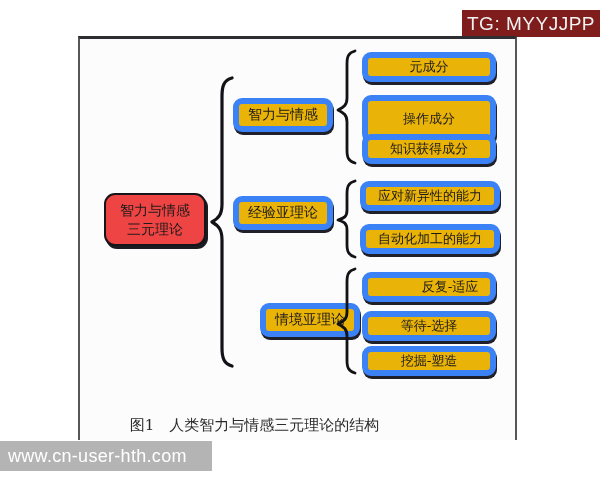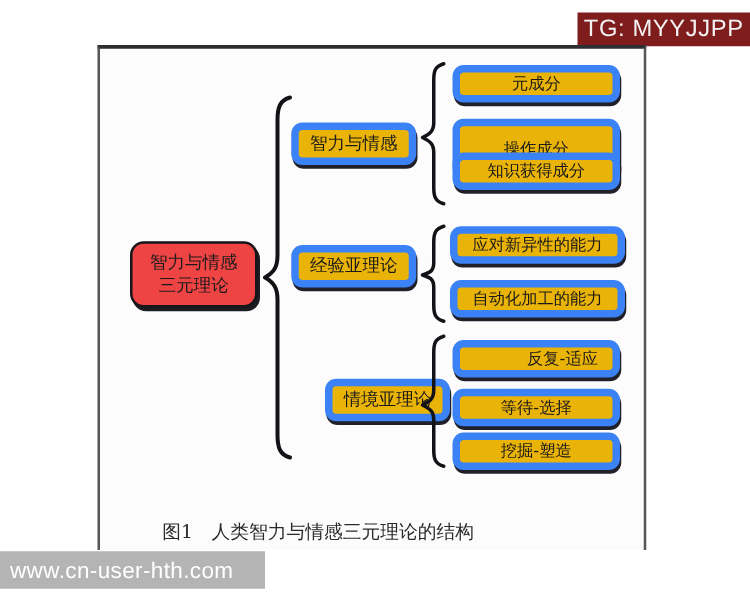--- a/index.html
+++ b/index.html
@@ -111,21 +111,21 @@
              C10 44 13 45 13 52 L13 66 C13 73 14 77 21 79" fill="none" stroke="#121217" stroke-width="2.8" stroke-linecap="round" stroke-linejoin="round"></path>
   </svg>
 
   <svg class="brace" style="left:334px;top:266px;width:26px;height:110px;" viewBox="0 0 26 110" xmlns="http://www.w3.org/2000/svg">
     <path d="M21 3 C14 5 13 9 13 16 L13 46 C13 53 10 55 4 58
              C10 61 13 63 13 70 L13 94 C13 101 14 105 21 107" fill="none" stroke="#121217" stroke-width="2.8" stroke-linecap="round" stroke-linejoin="round"></path>
   </svg>
 
   <div class="node lvl3" style="left:362px;top:52px;width:134px;height:30px;">元成分</div>
   <div class="node lvl3" style="left:362px;top:95px;width:134px;height:48px;">操作成分</div>
-  <div class="node lvl3" style="left:362px;top:122px;width:134px;height:30px;text-align:right;">知识获得成分</div>
+  <div class="node lvl3" style="left:362px;top:134px;width:134px;height:30px;text-align:right;">知识获得成分</div>
 
   <div class="node lvl3" style="left:360px;top:181px;width:140px;height:30px;">应对新异性的能力</div>
   <div class="node lvl3" style="left:360px;top:224px;width:140px;height:30px;">自动化加工的能力</div>
 
   <div class="node lvl3" style="left:362px;top:272px;width:134px;height:30px;padding-left:42px;">反复-适应</div>
   <div class="node lvl3" style="left:362px;top:311px;width:134px;height:30px;">等待-选择</div>
   <div class="node lvl3" style="left:362px;top:346px;width:134px;height:30px;">挖掘-塑造</div>
 
   <div style="position:absolute;left:78px;top:404px;width:353px;
               text-align:center;font-size:15px;color:#2a2a2a;

